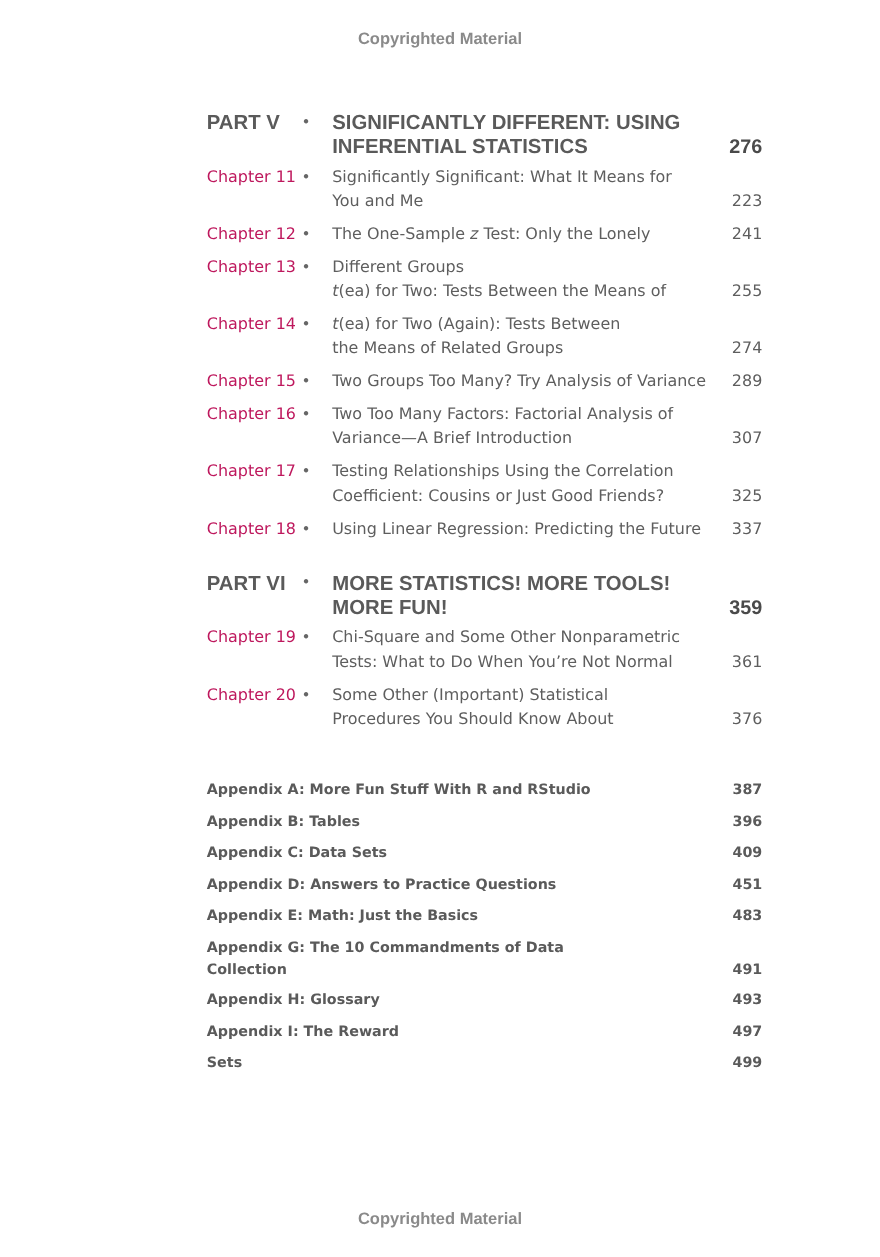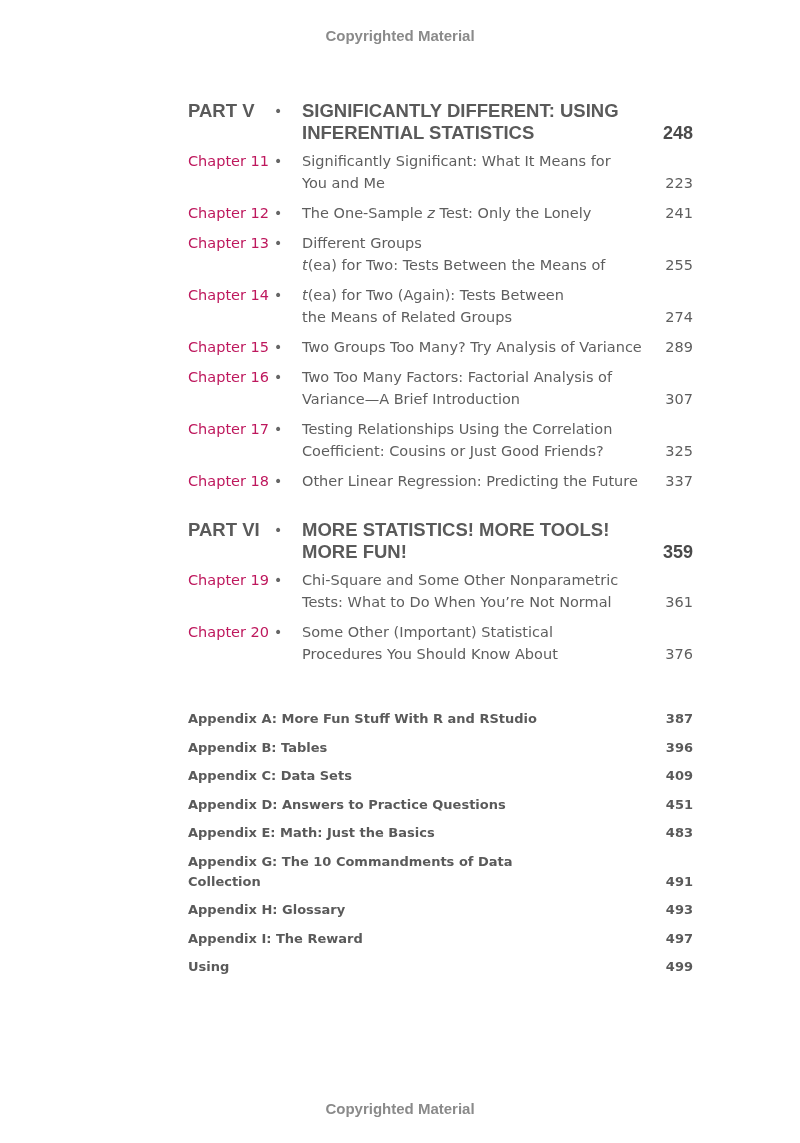--- a/index.html
+++ b/index.html
@@ -40,21 +40,21 @@
 <div id="cr-top" class="copyright">Copyrighted Material</div>
 
 <div class="toc" id="toc">
     <div class="part">
       <div class="label">PART V</div>
       <div class="bullet">•</div>
       <div class="title">
         <div class="line">SIGNIFICANTLY DIFFERENT: USING</div>
         <div class="line">INFERENTIAL STATISTICS</div>
       </div>
-      <div class="page">248</div>
+      <div class="page">276</div>
     </div>
     <div class="chap">
       <div class="label">Chapter 11</div>
       <div class="bullet">•</div>
       <div class="title">
         <div class="line">Significantly Significant: What It Means for</div>
         <div class="line">You and Me</div>
       </div>
       <div class="page">223</div>
     </div>
@@ -107,21 +107,21 @@
       <div class="title">
         <div class="line">Testing Relationships Using the Correlation</div>
         <div class="line">Coefficient: Cousins or Just Good Friends?</div>
       </div>
       <div class="page">325</div>
     </div>
     <div class="chap">
       <div class="label">Chapter 18</div>
       <div class="bullet">•</div>
       <div class="title">
-        <div class="line">Other Linear Regression: Predicting the Future</div>
+        <div class="line">Using Linear Regression: Predicting the Future</div>
       </div>
       <div class="page">337</div>
     </div>
     <div class="part" style="margin-top: 26px;">
       <div class="label">PART VI</div>
       <div class="bullet">•</div>
       <div class="title">
         <div class="line">MORE STATISTICS! MORE TOOLS!</div>
         <div class="line">MORE FUN!</div>
       </div>
@@ -191,19 +191,19 @@
       <div class="page">493</div>
     </div>
     <div class="app">
       <div class="title">
         <div class="line">Appendix I: The Reward</div>
       </div>
       <div class="page">497</div>
     </div>
     <div class="app">
       <div class="title">
-        <div class="line">Using</div>
+        <div class="line">Sets</div>
       </div>
       <div class="page">499</div>
     </div>
   </div>
 
 <div id="cr-bottom" class="copyright">Copyrighted Material</div>
 
 </body></html>

